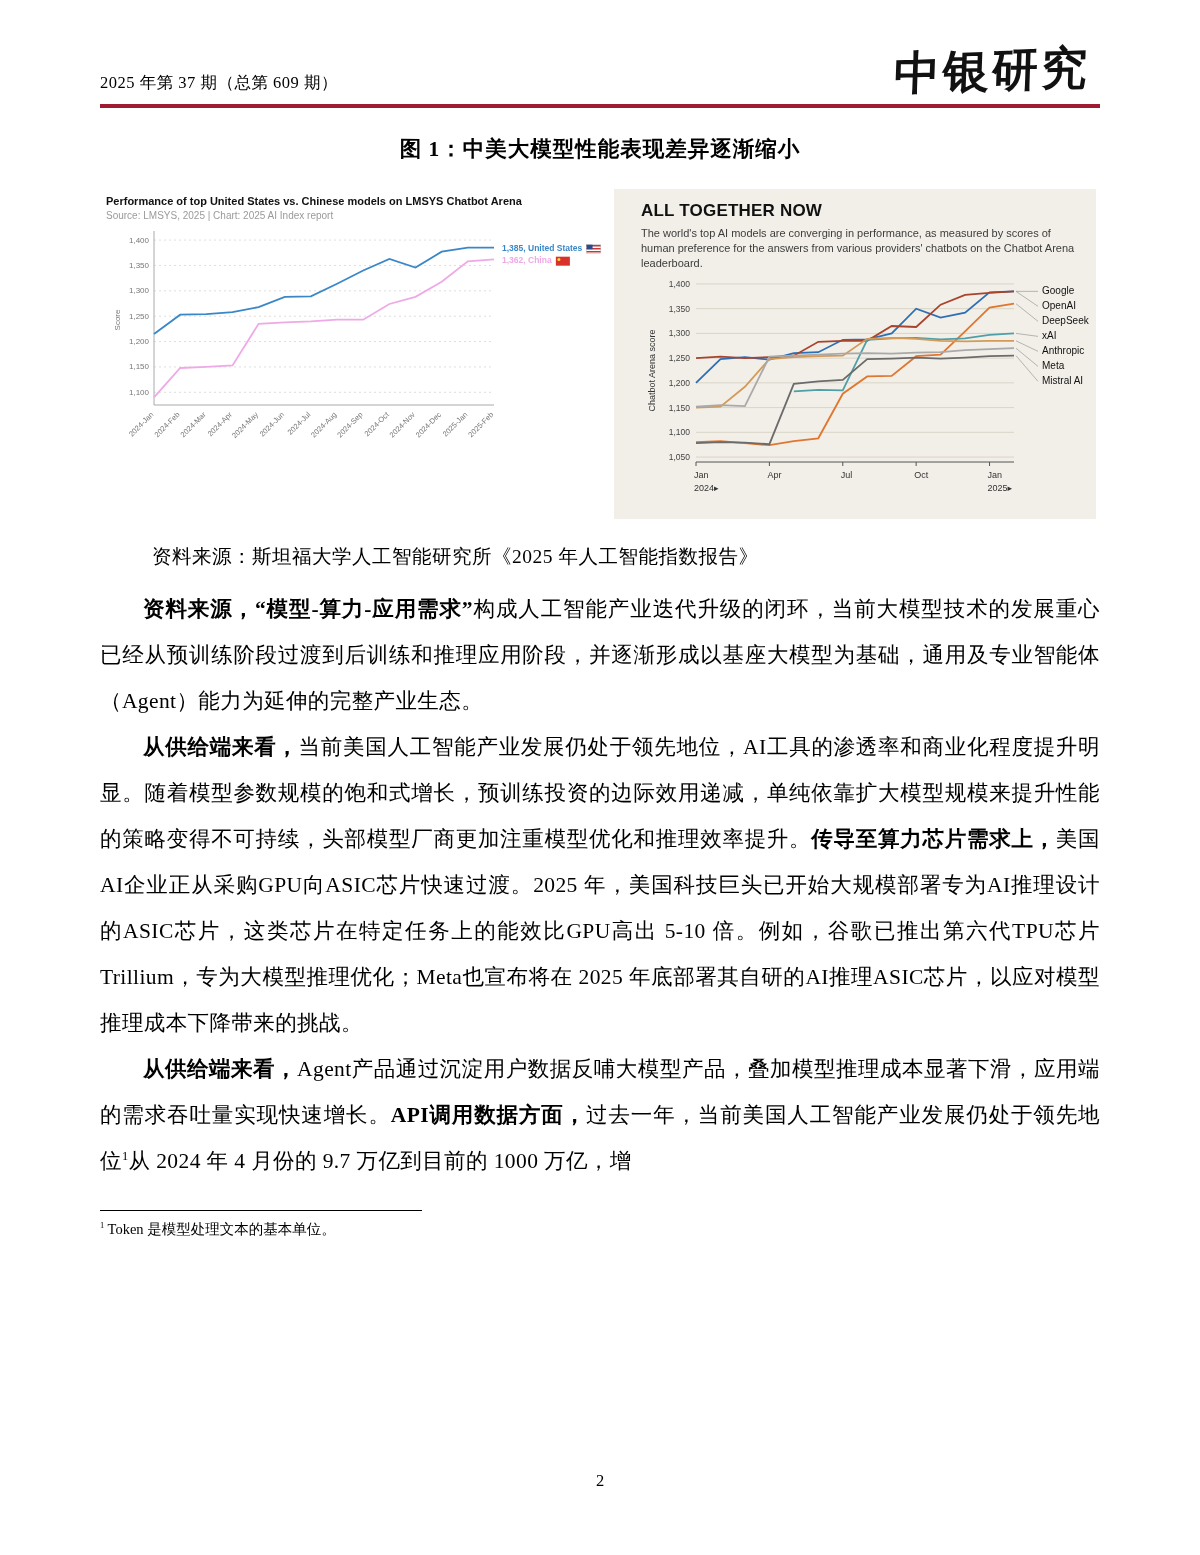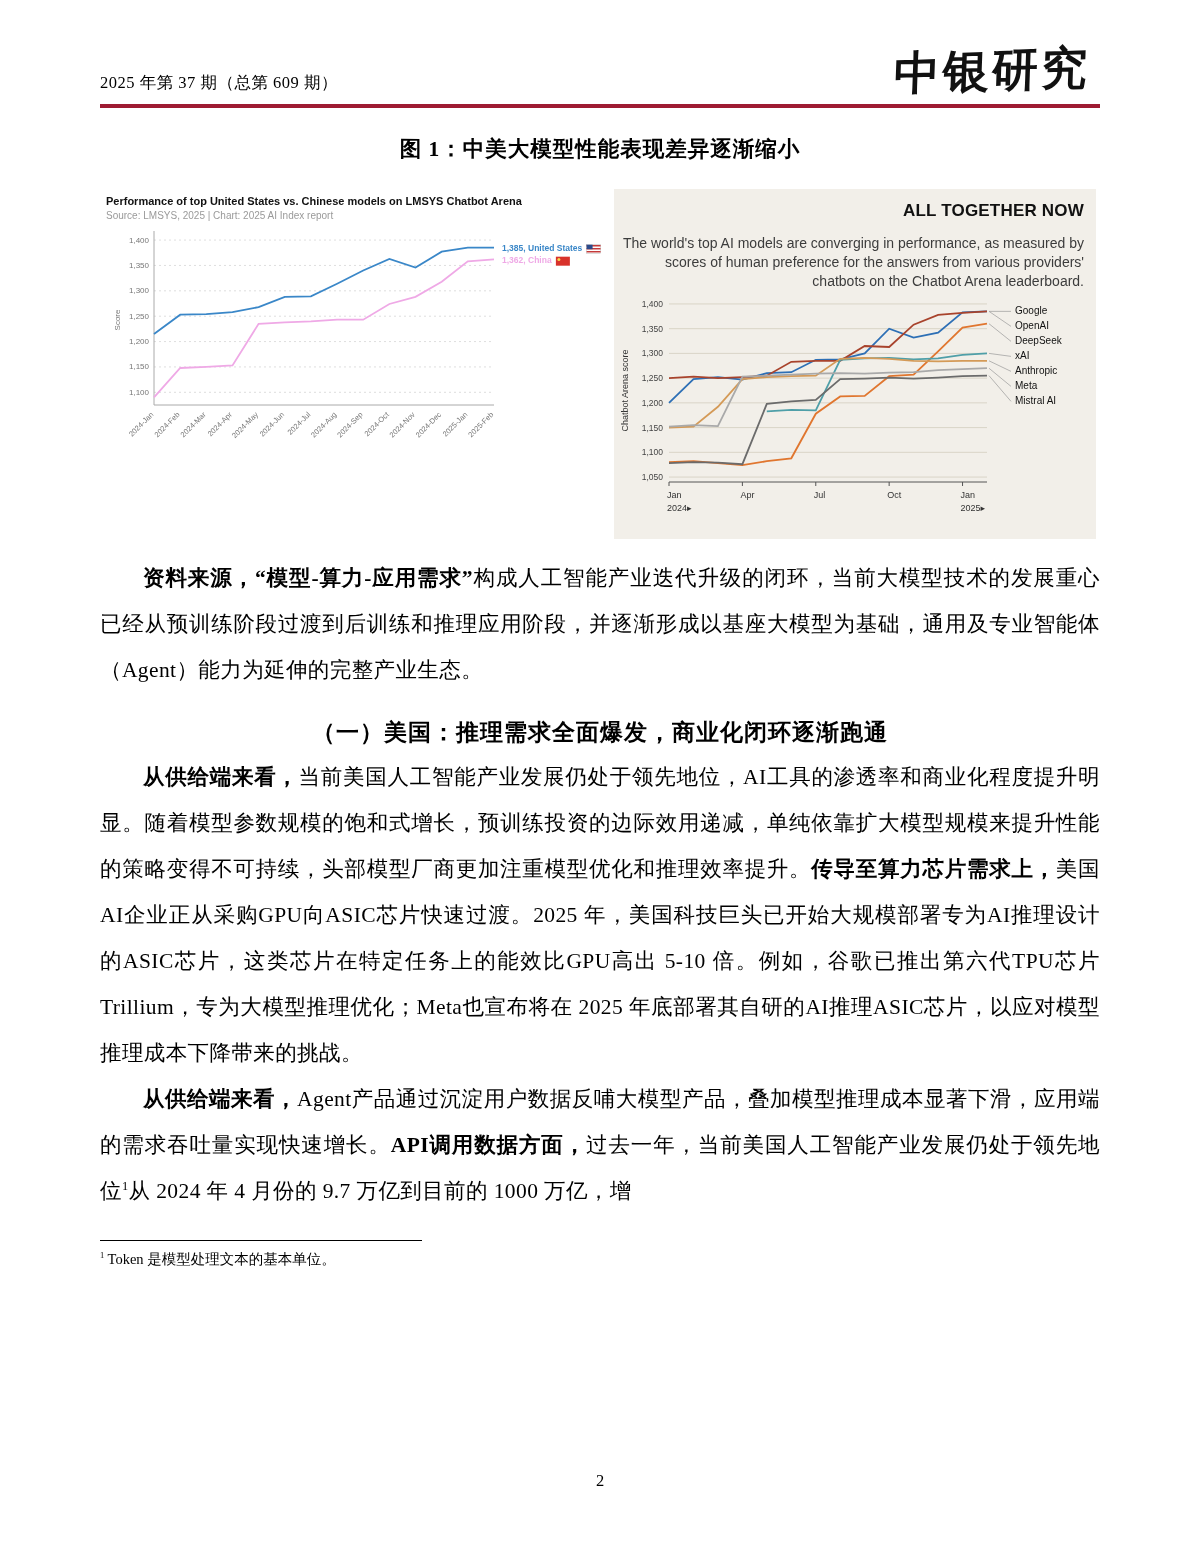--- a/index.html
+++ b/index.html
@@ -11,23 +11,23 @@
   .issue { font-size:16.5px; padding-bottom:8px; letter-spacing:0.5px; }
   .logo { font-size:46px; font-weight:bold; letter-spacing:3px; transform:rotate(-2deg) skewX(-4deg); padding-right:10px; color:#111; }
   .rule { margin:2px 100px 0; height:4px; background:#9e1b32; }
 
   .fig-title { text-align:center; font-size:21.5px; font-weight:bold; margin-top:26px; letter-spacing:1px; }
 
   .charts { display:flex; margin:26px 100px 0; gap:9px; align-items:flex-start; }
   .chart-left { width:505px; background:#fff; padding:6px 0 0 6px; }
   .c1-title { font-family:"Liberation Sans", sans-serif; font-weight:bold; font-size:11px; color:#111; }
   .c1-sub { font-family:"Liberation Sans", sans-serif; font-size:10px; color:#9a9a9a; margin-top:3px; }
-  .chart-right { width:482px; background:#f2efe9; padding:12px 12px 6px 0;text-align:right; }
+  .chart-right { width:482px; background:#f2efe9; padding:12px 12px 6px 27px; }
   .c2-title { font-family:"Liberation Sans", sans-serif; font-weight:bold; font-size:17px; color:#111; letter-spacing:0.2px; }
-  .c2-sub { font-family:"Liberation Sans", sans-serif; font-size:14px; color:#3c3c3c; margin-top:13px; line-height:1.35; }
+  .c2-sub { font-family:"Liberation Sans", sans-serif; font-size:11px; color:#3c3c3c; margin-top:5px; line-height:1.35; }
   svg { display:block; }
 
   .source { margin:24px 100px 0; padding-left:52px; font-size:19.5px; letter-spacing:0.5px; }
 
   .para { margin:0 100px; font-size:21.5px; line-height:46px; text-align:justify; text-indent:2em; letter-spacing:0.4px; }
   .para-first { margin-top:16px; }
   .section { margin:24px 100px 6px; text-align:center; font-size:23px; font-weight:bold; letter-spacing:1px; }
   sup { font-size:0.58em; vertical-align:super; line-height:0; }
 
   .footnote-rule { margin:26px 0 0 100px; width:322px; border-top:1.6px solid #000; }
@@ -148,24 +148,24 @@
           <line x1="375" y1="69.82432432432432" x2="397" y2="80.36486486486487" stroke="#999" stroke-width="0.7"></line>
           <text x="401" y="83.36486486486487" fill="#111" font-size="10" text-anchor="start" font-family="&quot;Liberation Sans&quot;, sans-serif" font-weight="normal">Anthropic</text>
           <line x1="375" y1="77.24324324324324" x2="397" y2="95.36486486486487" stroke="#999" stroke-width="0.7"></line>
           <text x="401" y="98.36486486486487" fill="#111" font-size="10" text-anchor="start" font-family="&quot;Liberation Sans&quot;, sans-serif" font-weight="normal">Meta</text>
           <line x1="375" y1="84.66216216216218" x2="397" y2="110.36486486486487" stroke="#999" stroke-width="0.7"></line>
           <text x="401" y="113.36486486486487" fill="#111" font-size="10" text-anchor="start" font-family="&quot;Liberation Sans&quot;, sans-serif" font-weight="normal">Mistral AI</text>
         </svg>
     </div>
   </div>
 
+  <p class="source">资料来源：斯坦福大学人工智能研究所《2025 年人工智能指数报告》</p>
 
   <p class="para para-first"><span style="font-weight: bold;">资料来源，</span><span style="font-weight: bold;">“模型-算力-应用需求”</span><span>构成人工智能产业迭代升级的闭环，当前大模型技术的发展重心已经从预训练阶段过渡到后训练和推理应用阶段，并逐渐形成以基座大模型为基础，通用及专业智能体（Agent）能力为延伸的完整产业生态。</span></p>
 
-  <h2 class="section">（一）美国：推理需求全面爆发，商业化闭环逐渐跑通</h2>
 
   <p class="para"><span style="font-weight: bold;">从供给端来看，</span><span>当前美国人工智能产业发展仍处于领先地位，AI工具的渗透率和商业化程度提升明显。随着模型参数规模的饱和式增长，预训练投资的边际效用递减，单纯依靠扩大模型规模来提升性能的策略变得不可持续，头部模型厂商更加注重模型优化和推理效率提升。</span><span style="font-weight: bold;">传导至算力芯片需求上，</span><span>美国AI企业正从采购GPU向ASIC芯片快速过渡。2025 年，美国科技巨头已开始大规模部署专为AI推理设计的ASIC芯片，这类芯片在特定任务上的能效比GPU高出 5-10 倍。例如，谷歌已推出第六代TPU芯片Trillium，专为大模型推理优化；Meta也宣布将在 2025 年底部署其自研的AI推理ASIC芯片，以应对模型推理成本下降带来的挑战。</span></p>
   <p class="para"><span style="font-weight: bold;">从供给端来看，</span><span>Agent产品通过沉淀用户数据反哺大模型产品，叠加模型推理成本显著下滑，应用端的需求吞吐量实现快速增长。</span><span style="font-weight: bold;">API调用数据方面，</span><span>过去一年，当前美国人工智能产业发展仍处于领先地位</span><sup>1</sup><span>从 2024 年 4 月份的 9.7 万亿到目前的 1000 万亿，增</span></p>
 
   <div class="footnote-rule"></div>
   <p class="footnote"><sup>1</sup><span> Token 是模型处理文本的基本单位。</span></p>
 
   <div class="page-num">2</div>
 </div>
 

